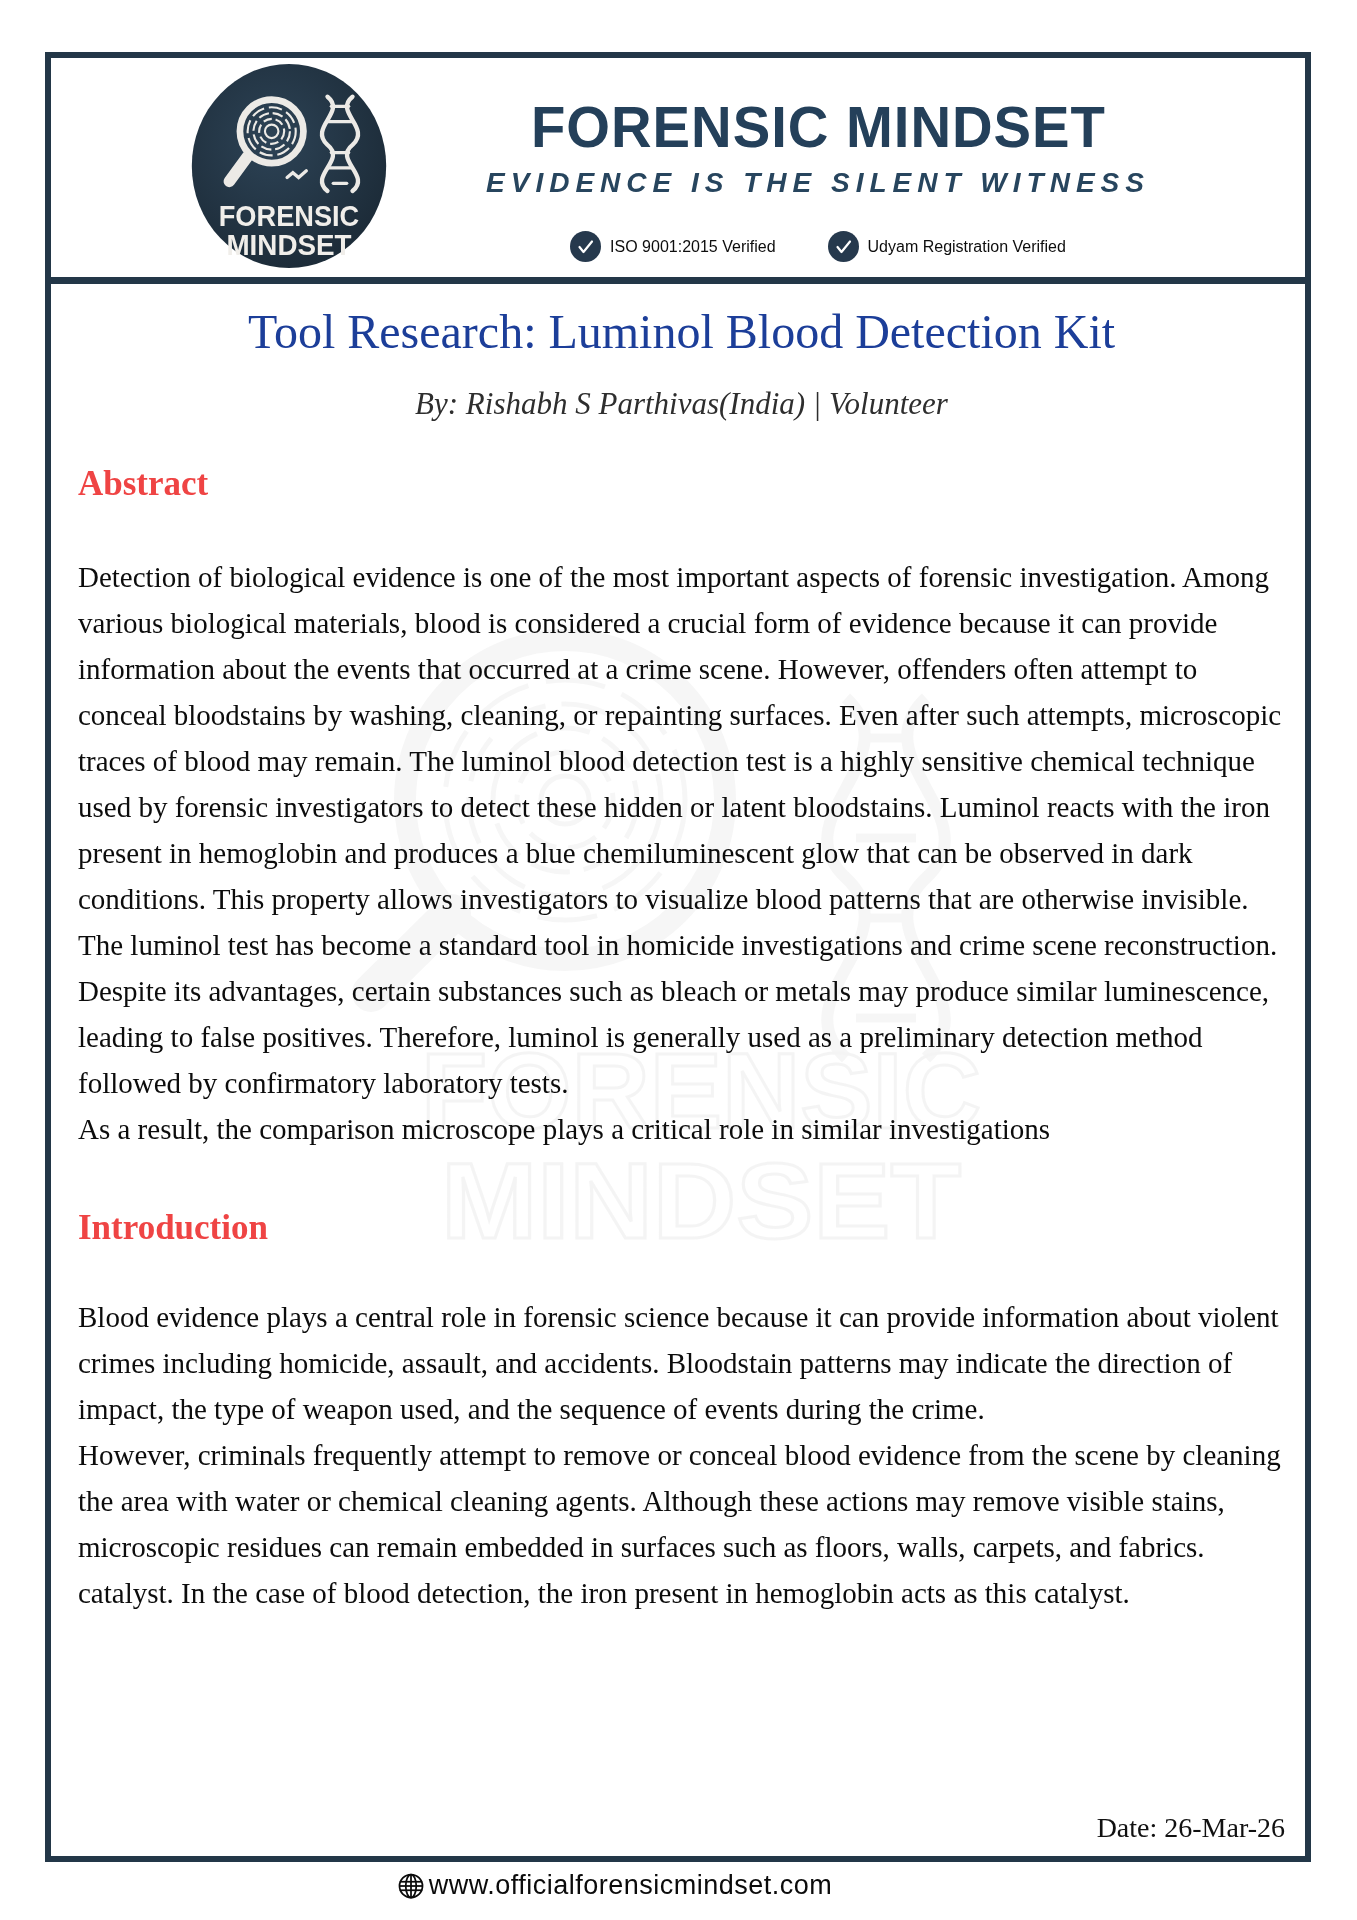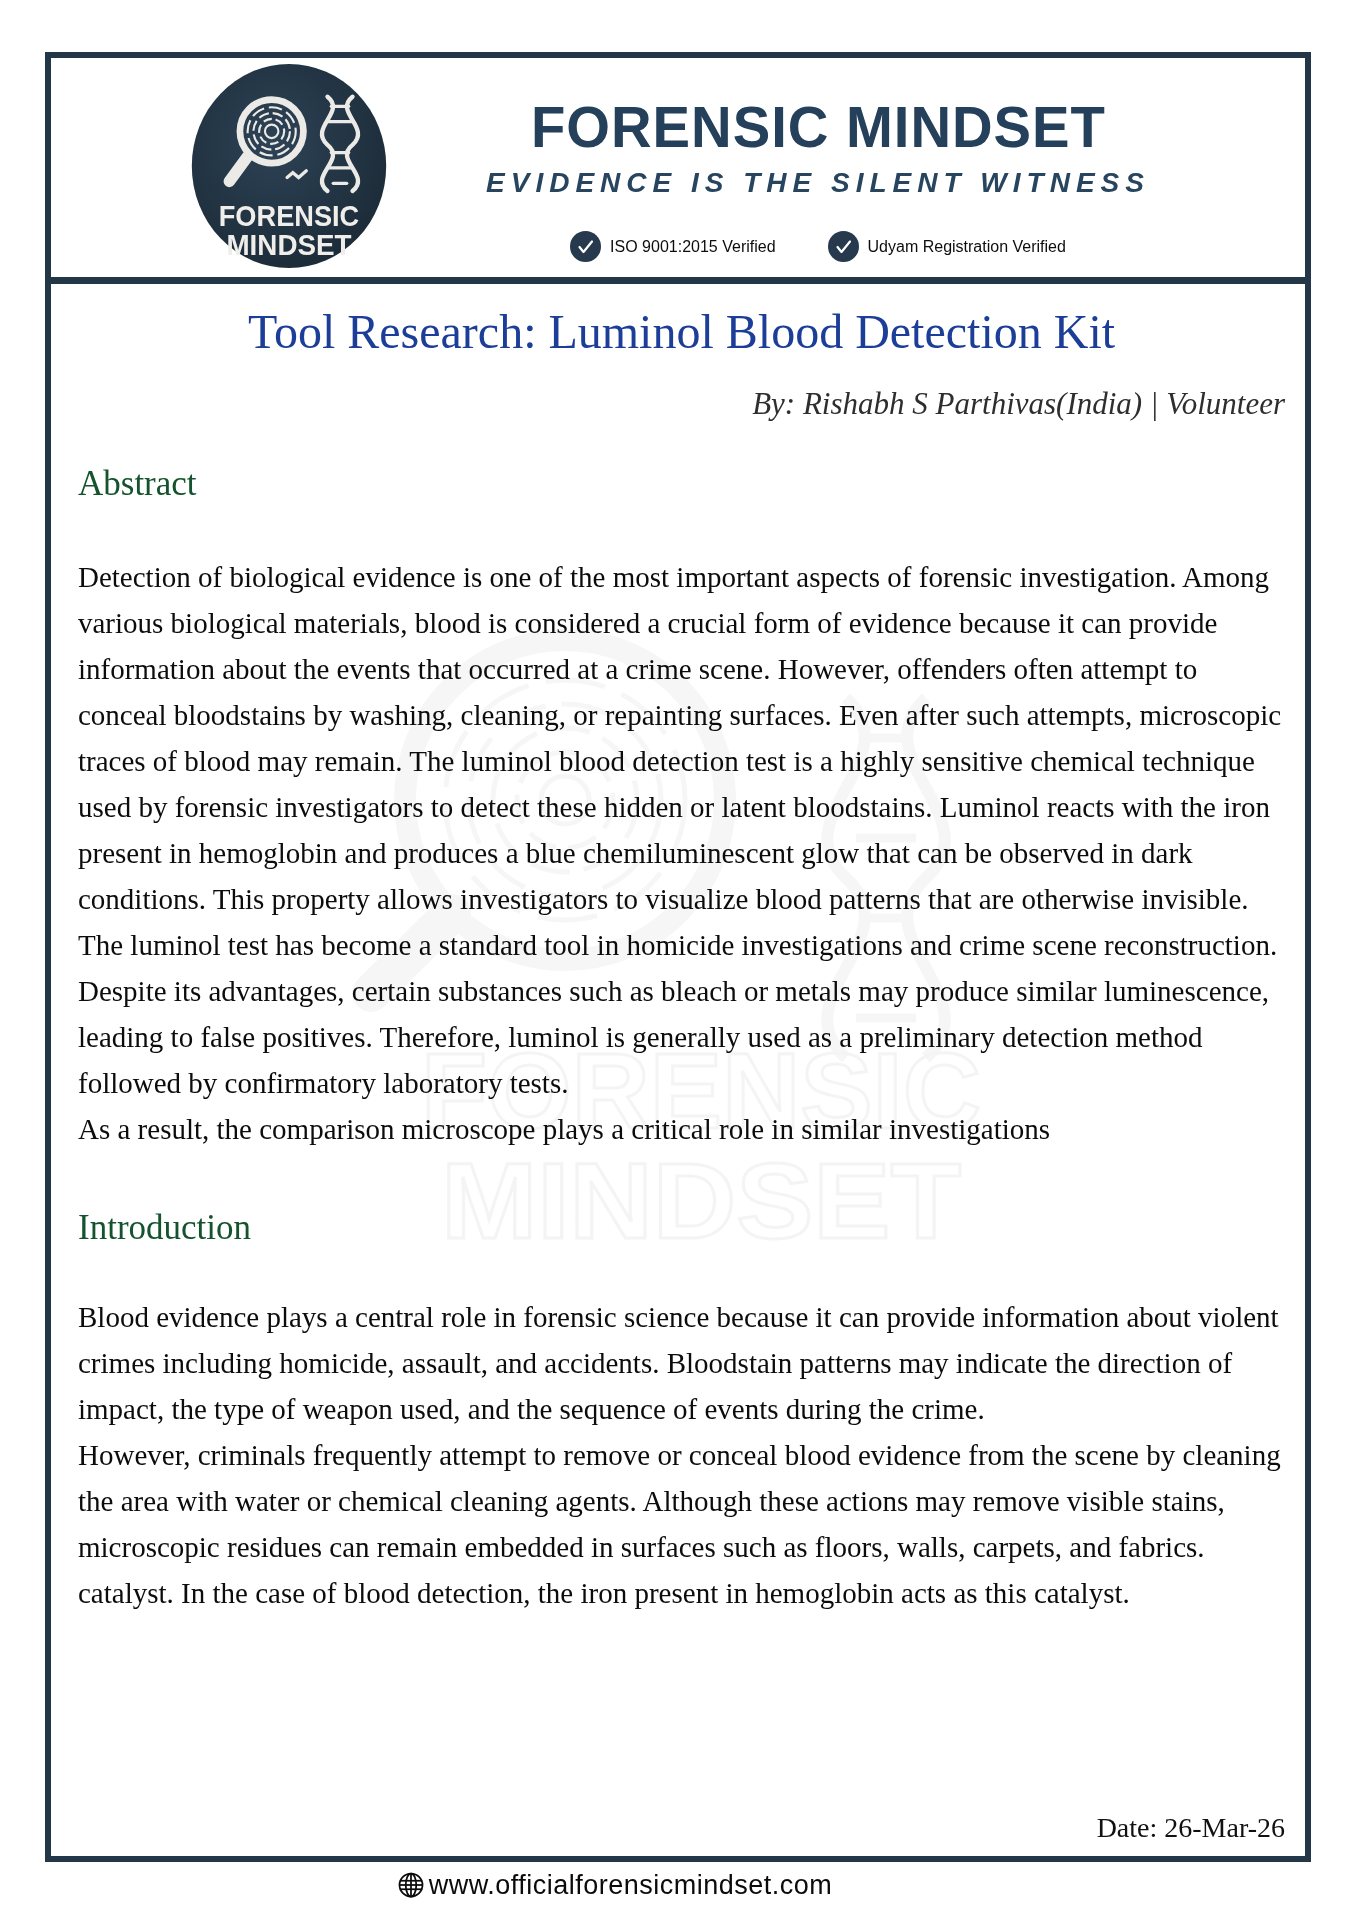--- a/index.html
+++ b/index.html
@@ -36,36 +36,36 @@
   .badge-label {
     font-family:"Liberation Sans","DejaVu Sans",sans-serif; font-size:16px; color:#0d0d0d;
   }
   
   .doc-body { position:relative; z-index:1; padding:0 20px 0 27px; }
   .doc-title {
     text-align:center; font-weight:normal; font-size:48px; line-height:1.25;
     color:#1c3e99; margin-top:18px;
   }
   .byline {
-    text-align:right; font-style:italic; font-size:31px; color:#2e2e2e; margin-top:24px;
+    text-align:center; font-style:italic; font-size:31px; color:#2e2e2e; margin-top:24px;
   }
-  .section-heading { font-size:35px; font-weight:normal; color:#14532d; }
+  .section-heading { font-size:35px; font-weight:bold; color:#ef4444; }
   .sec-abstract .section-heading { margin-top:42px; }
   .sec-intro .section-heading { margin-top:56px; }
   .doc-body p { font-size:29px; line-height:46px; color:#0c0c0c; }
   .sec-abstract p.lead { margin-top:50px; }
   .sec-intro p.lead { margin-top:46px; }
   
   .date-label {
     position:absolute; right:20px; bottom:12px; z-index:2;
     font-size:28px; color:#111111;
   }
   .site-footer {
     position:absolute; left:0; top:1870px; width:1228px; z-index:1;
-    display:flex; align-items:flex-start; justify-content:center; gap:3px;
+    display:flex; align-items:center; justify-content:center; gap:3px;
     font-family:"Liberation Sans","DejaVu Sans",sans-serif;
     font-size:27px; letter-spacing:0.5px; color:#0b0b0b;
   }
   .site-footer svg { display:block; }
 </style>
 </head>
 <body>
 
 <div class="page">
   <div class="frame">

